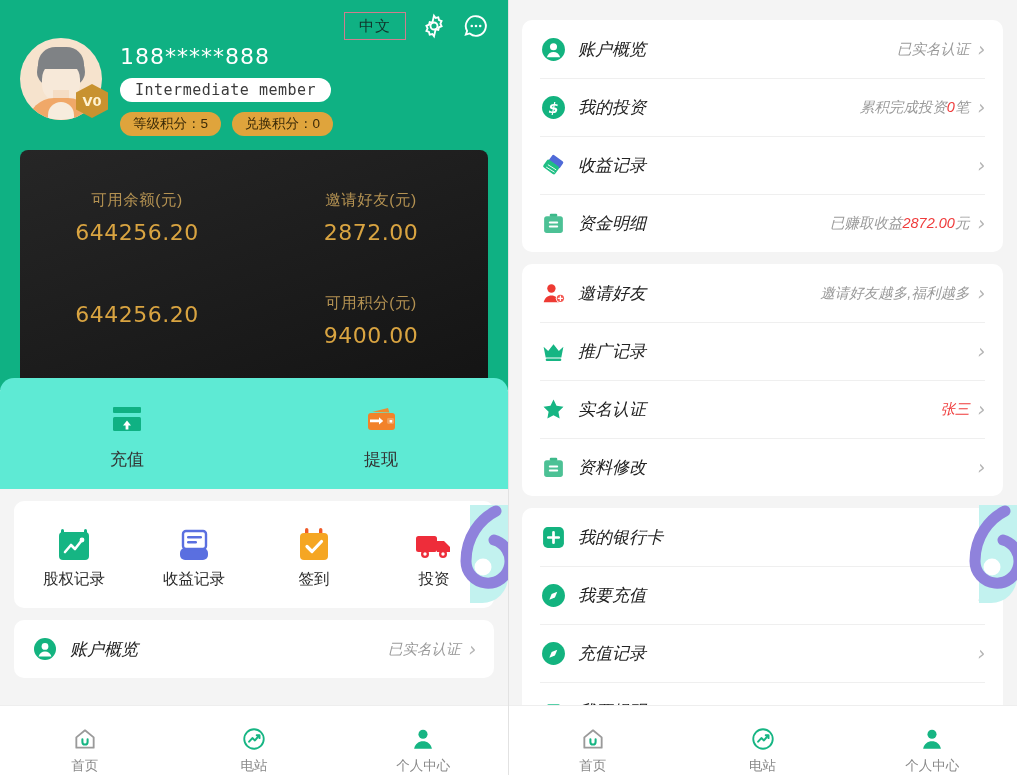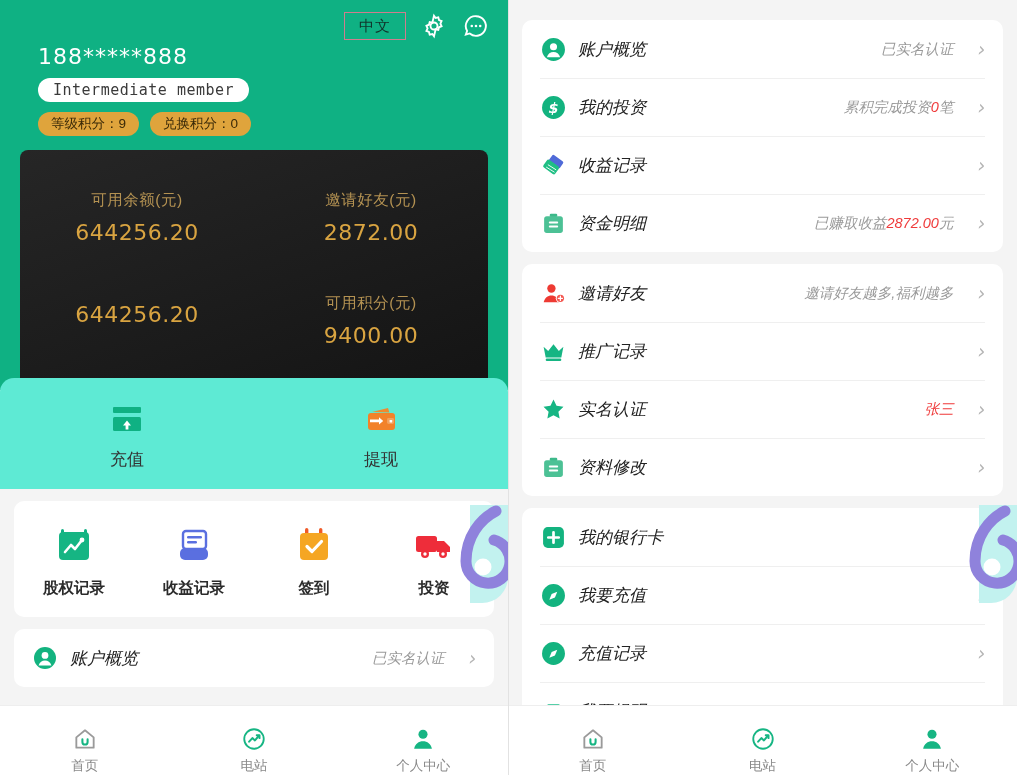--- a/index.html
+++ b/index.html
@@ -68,29 +68,29 @@
   .white-sheet { background:#5eead4; border-radius:14px 14px 0 0; margin-top:-12px; position:relative; z-index:3; padding:22px 0 18px 0; }
   .actions { display:flex; }
   .action { flex:1; text-align:center; }
   .action-ic { height:42px; display:flex; align-items:center; justify-content:center; }
   .action-lb { font-size:17px; color:#333; margin-top:6px; }
 
   .card { background:#fff; border-radius:10px; margin:12px 14px 0 14px; position:relative; z-index:4; }
   .grid4 { display:flex; padding:22px 0 18px 0; }
   .g4item { flex:1; text-align:center; }
   .g4ic { height:46px; display:flex; align-items:center; justify-content:center; }
-  .g4lb { font-size:15.5px; font-weight:bold; color:#2b2b2b; margin-top:9px; }
+  .g4lb { font-size:15.5px; font-weight:normal; color:#2b2b2b; }
 
   
   .lcard { background:#fff; border-radius:10px; margin:12px 14px 0 14px; position:relative; z-index:4; overflow:hidden;font-style:italic; }
   .row { display:flex; align-items:center; height:58px; padding:0 18px; position:relative; }
   .row + .row::before { content:""; position:absolute; left:18px; right:18px; top:0; height:1px; background:#efefef; }
   .row-ic { width:26px; height:26px; flex:0 0 26px; display:flex; align-items:center; justify-content:center; }
   .row-lb { font-size:17px; color:#222; margin-left:12px; }
-  .row-right { margin-left:auto; display:flex; align-items:center; gap:24px; }
+  .row-right { margin-left:auto; display:flex; align-items:center; gap:8px; }
   .row-val { font-size:14.5px; color:#9a9a9a; }
   .row-val .hl { color:#ef3b3b; }
   .row-val.red { color:#ef3b3b; }
   .chev { color:#b5b5b5; font-size:19px; line-height:1; font-family:"DejaVu Sans", sans-serif; }
 
   
   .deco6 { position:absolute; right:0px; top:505px; width:68px; height:108px; z-index:6; pointer-events:none; }
 
   
   .tabbar {
@@ -123,25 +123,36 @@
         <svg width="28" height="28" viewBox="0 0 24 24" fill="none" stroke="#ffffff" stroke-width="1.6">
           <path d="M12 3.6a8.4 8.4 0 1 1-5.4 14.8L3.3 19.4l1.1-3.2A8.4 8.4 0 0 1 12 3.6z"></path>
           <circle cx="8.4" cy="12" r="1.1" fill="#ffffff" stroke="none"></circle>
           <circle cx="12" cy="12" r="1.1" fill="#ffffff" stroke="none"></circle>
           <circle cx="15.6" cy="12" r="1.1" fill="#ffffff" stroke="none"></circle>
         </svg>
       </span>
     </div>
 
     <div class="profile">
+      <div class="avatar-wrap">
+        <div class="avatar">
+          <div class="av-hair"></div>
+          <div class="av-face"></div>
+          <div class="av-hairtop"></div>
+          <div class="av-neck"></div>
+          <div class="av-body"></div>
+          <div class="av-collar"></div>
+        </div>
+        <div class="v0badge">V0</div>
+      </div>
       <div class="pinfo">
         <div class="phone">188*****888</div>
         <div class="member-pill">Intermediate member</div>
         <div class="pts-row">
-          <span class="pt-pill">等级积分：9</span>
+          <span class="pt-pill">等级积分：5</span>
           <span class="pt-pill">兑换积分：0</span>
         </div>
       </div>
     </div>
 
     <div class="balance-card">
       <div class="bal-grid">
         <div class="bal-cell">
           <div class="bal-label">可用余额(元)</div>
           <div class="bal-value">644256.20</div>

